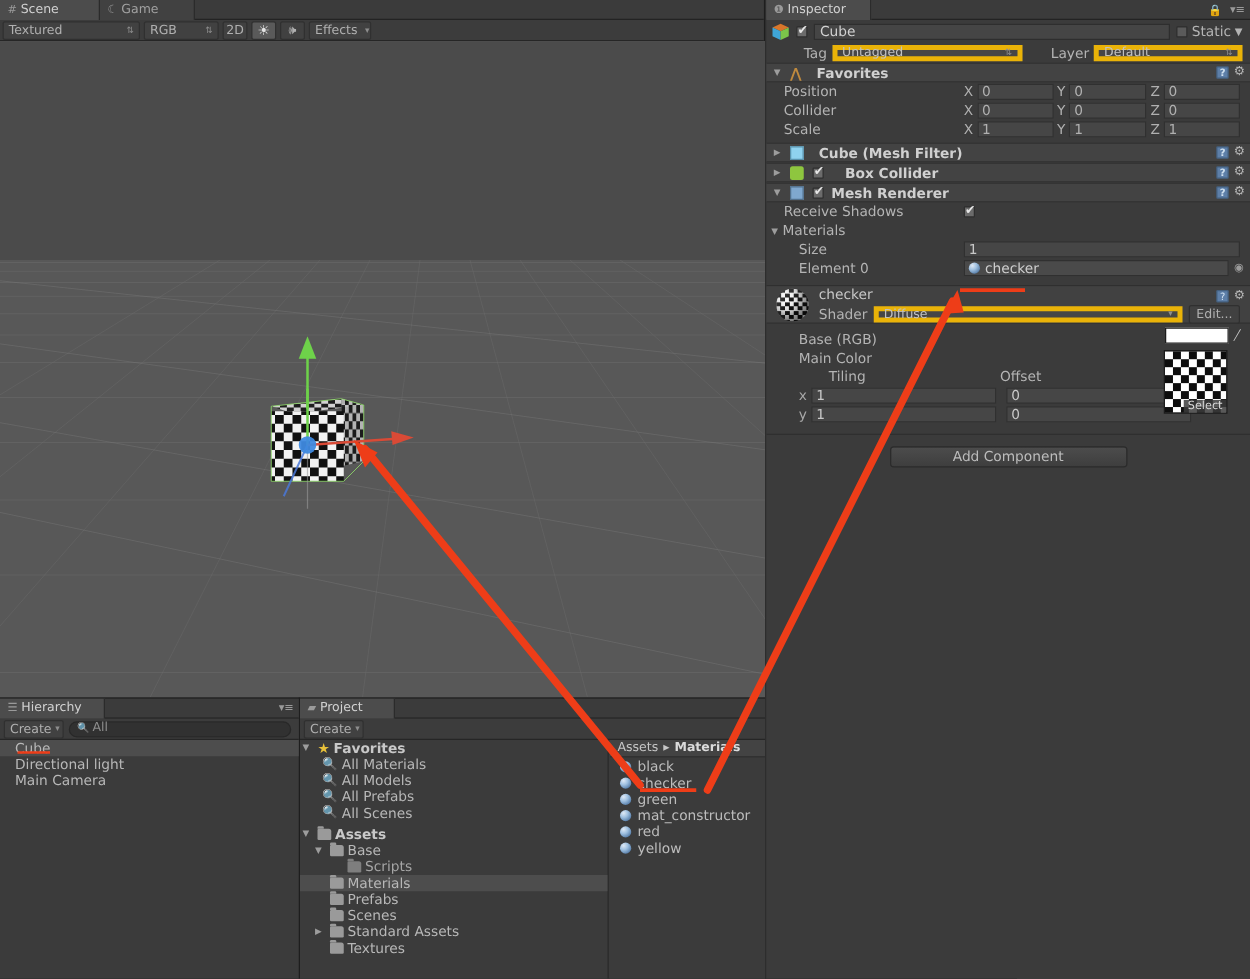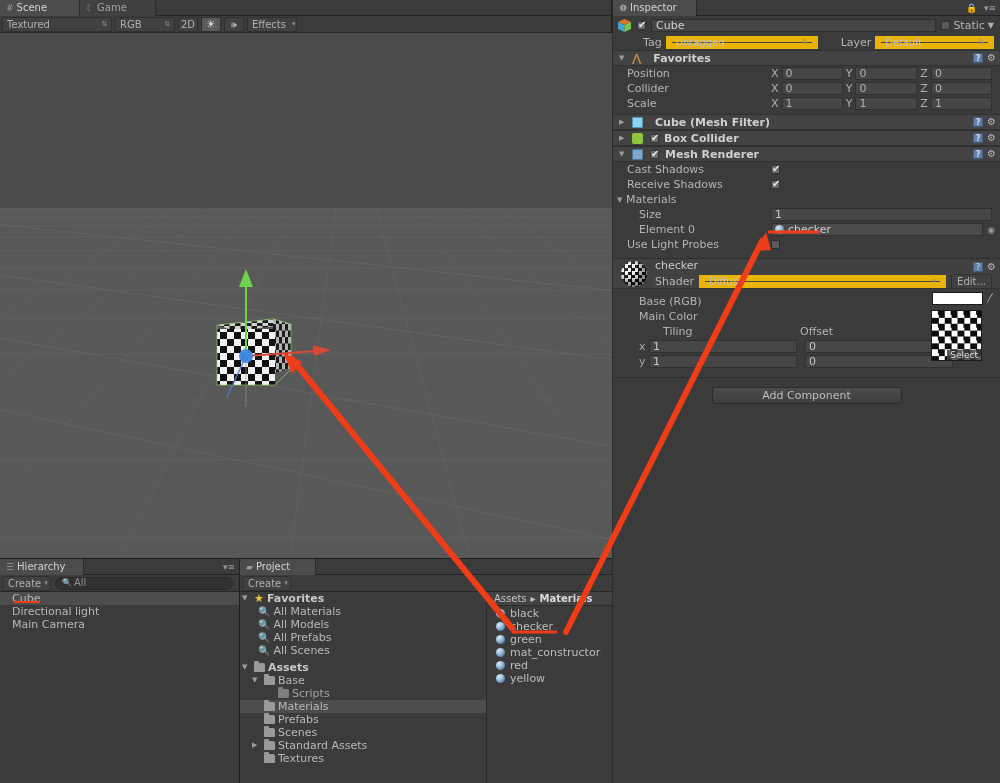--- a/index.html
+++ b/index.html
@@ -90,21 +90,21 @@
                font-size:11px; color:#d2d2d2; padding-left:4px; line-height:11px; }
   .cbx { width:9px; height:9px; background:#6b6b6b; border:1px solid #2e2e2e;
          border-radius:1px; position:relative; display:inline-block; }
   .cbx.on:after { content:'✔'; position:absolute; left:0px; top:-3px;
                   font-size:10px; color:#e8e8e8; }
   .cbx.grey { background:#5a5a5a; }
   .statwrap { display:flex; align-items:center; gap:3px; font-size:11px;
               color:#b4b4b4; padding-right:6px; }
   .tagrow { height:16px; display:flex; align-items:center; gap:4px;
             padding:0 6px 0 30px; font-size:11px; }
-  .ddl { height:13px; background:#464646; border:6px solid #eab308;
+  .ddl { height:13px; background:#464646; border:4px solid #eab308;
          font-size:10px; color:#c2c2c2; padding:0 4px; line-height:11px;
          display:flex; align-items:center; justify-content:space-between; }
   .ddl .ar { font-size:7px; color:#8f8f8f; }
   .comp-head { height:16px; background:#434343; border-top:1px solid #303030;
                border-bottom:1px solid #303030; display:flex; align-items:center;
                gap:4px; padding-left:6px; font-size:11px; font-weight:bold;
                color:#d0d0d0; position:relative; }
   .comp-head .icons { position:absolute; right:4px; top:2px; display:flex; gap:4px;}
   .hicon { width:10px; height:10px; background:#5d7fa8; border:1px solid #44607f;
            border-radius:1px; font-size:8px; color:#cfe0f0; text-align:center;
@@ -514,65 +514,57 @@
       <span class="icons">
         <span class="hicon">?</span>
         <span class="gicon">⚙</span>
       </span>
     </div>
 
     <div class="comp-head">
       <span class="tri">▶</span>
       <span style="width:11px;height:11px;background:#8ec63f;border-radius:2px;display:inline-block;"></span>
       <span class="cbx on" style="margin-left:3px;"></span>
-      <span style="margin-left:1px;">Box Collider</span>
+      <span style="margin-left:13px;">Box Collider</span>
       <span class="icons">
         <span class="hicon">?</span>
         <span class="gicon">⚙</span>
       </span>
     </div>
 
     <div class="comp-head">
       <span class="tri">▼</span>
       <span style="width:11px;height:11px;background:#7fa8cf;border:1px solid #52708c;display:inline-block;"></span>
       <span class="cbx on" style="margin-left:3px;"></span>
       <span style="margin-left:2px;">Mesh Renderer</span>
       <span class="icons">
         <span class="hicon">?</span>
         <span class="gicon">⚙</span>
       </span>
     </div>
 
     <div class="prop">
-      <span class="plabel">Cast Shadows</span>
-      <span class="cbx on"></span>
-    </div>
-    <div class="prop">
       <span class="plabel">Receive Shadows</span>
       <span class="cbx on"></span>
     </div>
     <div class="prop" style="padding-left:4px;">
       <span class="tri">▼</span>
       <span>Materials</span>
     </div>
     <div class="prop" style="padding-left:26px;">
       <span style="width:132px;">Size</span>
       <span class="ifield" style="margin-right:8px;">1</span>
     </div>
     <div class="prop" style="padding-left:26px;">
       <span style="width:132px;">Element 0</span>
       <span class="objfield" style="flex:1;margin-right:4px;">
         <span class="matball"></span>
         <span>checker</span>
       </span>
       <span style="font-size:9px;color:#9c9c9c;margin-right:5px;">◉</span>
-    </div>
-    <div class="prop">
-      <span class="plabel">Use Light Probes</span>
-      <span class="cbx grey"></span>
     </div>
 
     <div style="height:1px;background:#2f2f2f;margin-top:6px;"></div>
     <div style="height:30px;display:flex;align-items:center;padding-left:8px;gap:8px;position:relative;background:#414141;border-bottom:1px solid #313131;">
       <div class="matpreview"></div>
       <div style="display:flex;flex-direction:column;gap:2px;flex:1;padding-right:8px;">
         <span style="font-size:11px;color:#c8c8c8;">checker</span>
         <span style="display:flex;align-items:center;gap:5px;">
           <span>Shader</span>
           <span class="ddl" style="flex:1;">

